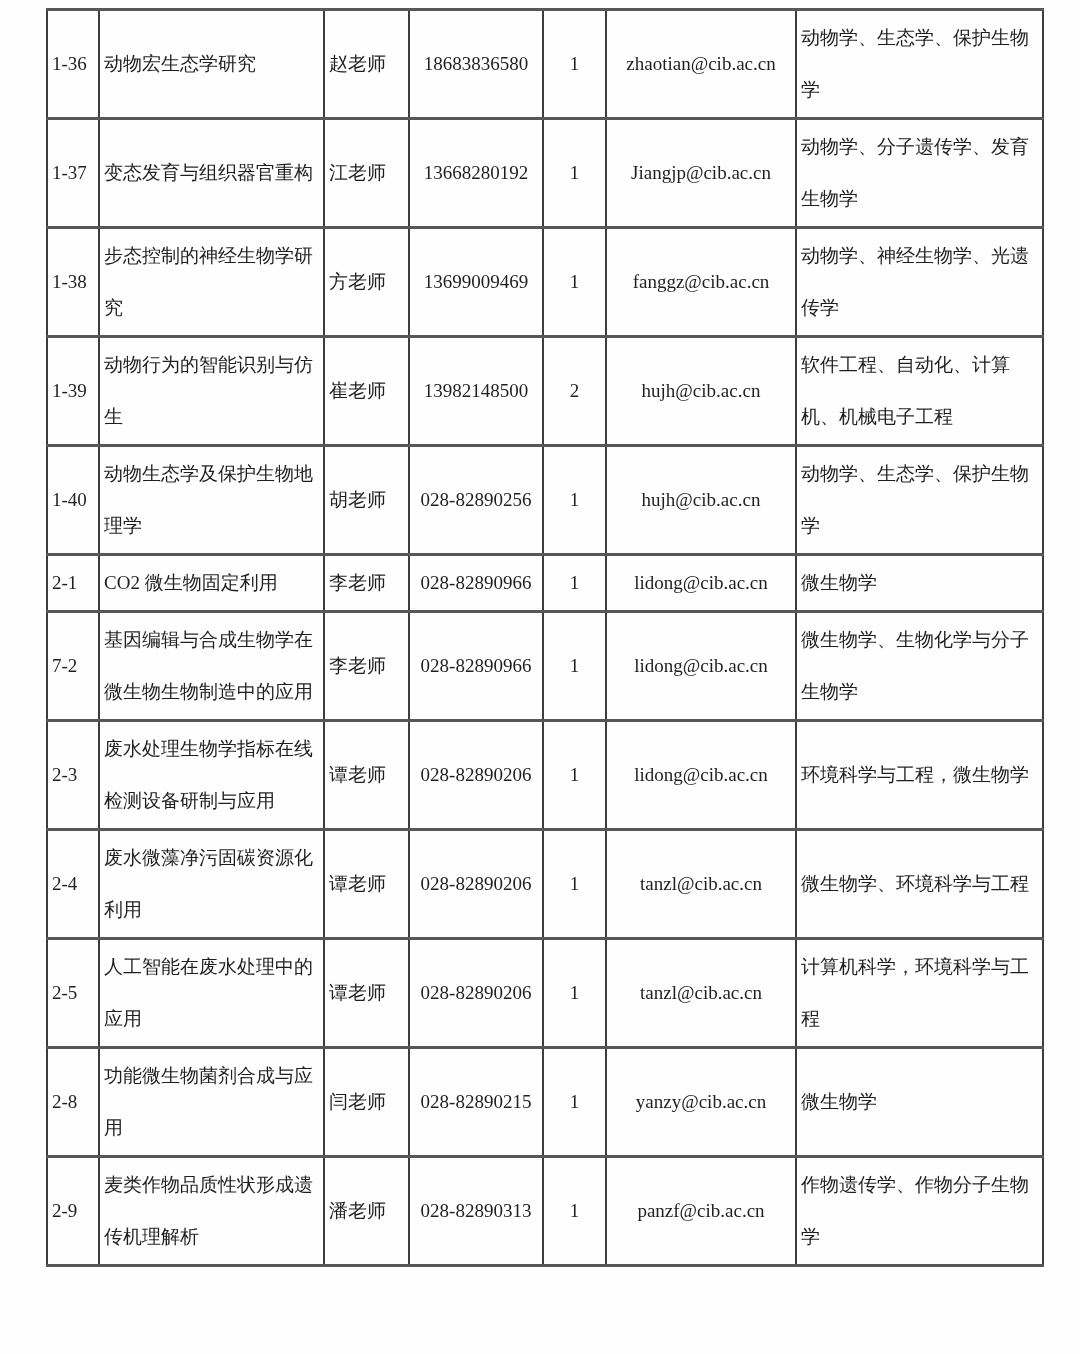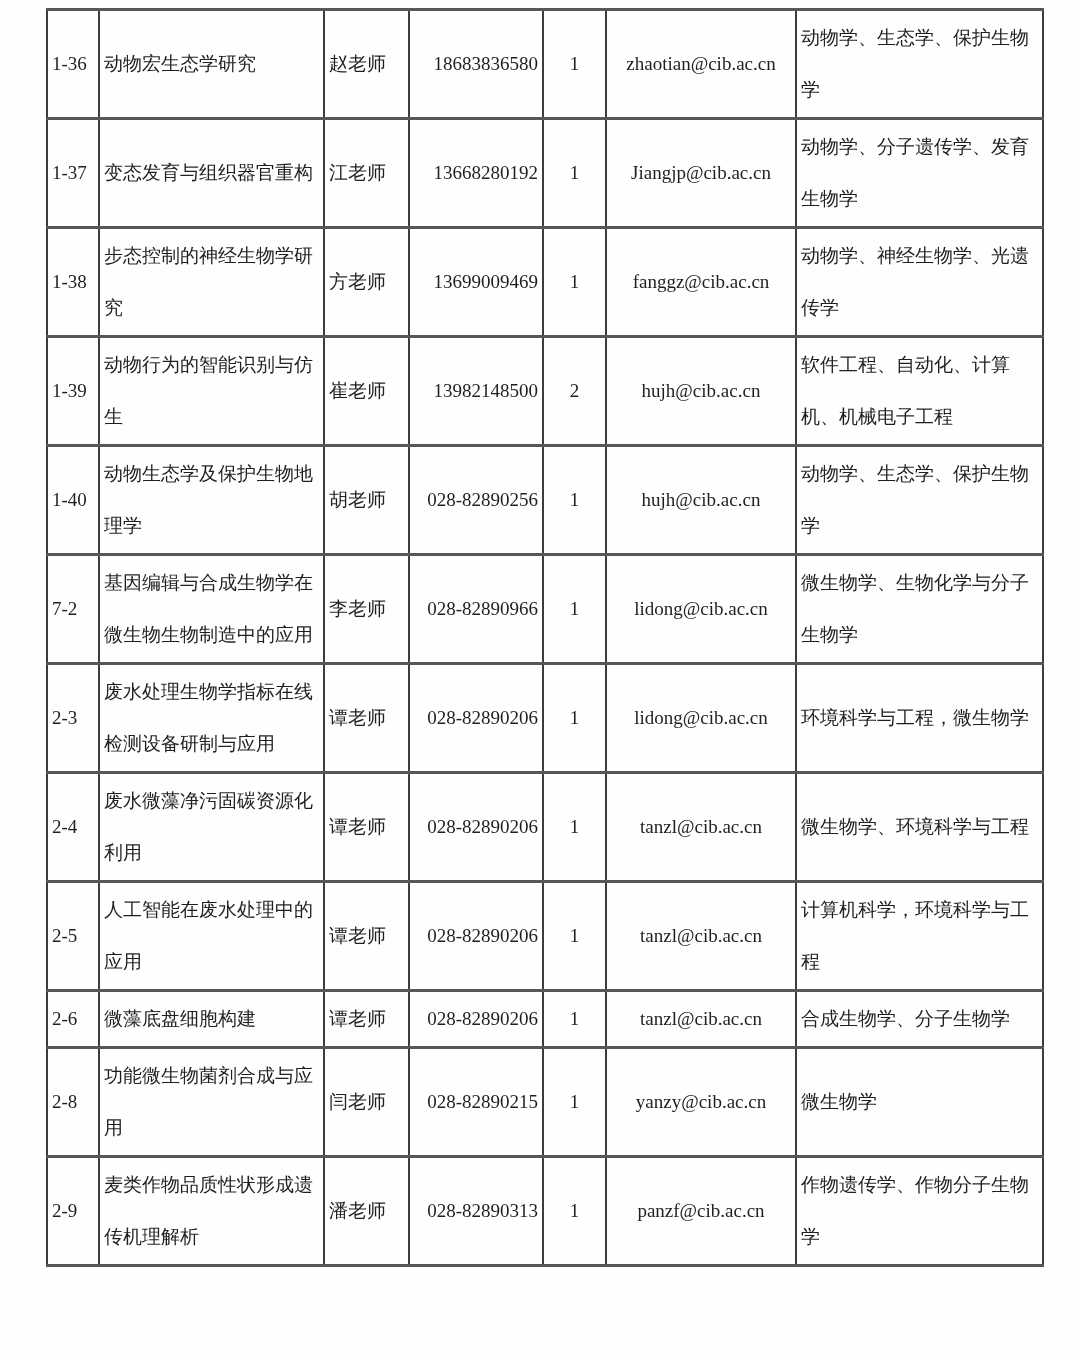--- a/index.html
+++ b/index.html
@@ -45,21 +45,21 @@
   col.w-title   { width: 225px; }
   col.w-teacher { width: 85px; }
   col.w-phone   { width: 134px; }
   col.w-count   { width: 63px; }
   col.w-email   { width: 190px; }
   col.w-fields  { width: 247px; }
 
   td.c-id      { padding-left: 2px; padding-right: 2px; }
   td.c-title   { text-align: left; padding-left: 8px; padding-right: 4px; }
   td.c-teacher { text-align: left; padding-left: 8px; padding-right: 2px; }
-  td.c-phone   { text-align: right; }
+  td.c-phone   { text-align: center; }
   td.c-count   { text-align: center; }
   td.c-email   { text-align: center; padding-left: 2px; padding-right: 2px; margin-left: 36px; }
   td.c-fields  { text-align: left; padding-left: 10px; padding-right: 4px; }
 </style>
 </head>
 <body>
 
 <div class="page">
   <table class="doc-table">
     <colgroup>
@@ -115,20 +115,29 @@
   <tr>
     <td class="c-id">1-40</td>
     <td class="c-title">动物生态学及保护生物地理学</td>
     <td class="c-teacher">胡老师</td>
     <td class="c-phone">028-82890256</td>
     <td class="c-count">1</td>
     <td class="c-email">hujh@cib.ac.cn</td>
     <td class="c-fields">动物学、生态学、保护生物学</td>
   </tr>
 
+  <tr>
+    <td class="c-id">2-1</td>
+    <td class="c-title">CO2 微生物固定利用</td>
+    <td class="c-teacher">李老师</td>
+    <td class="c-phone">028-82890966</td>
+    <td class="c-count">1</td>
+    <td class="c-email">lidong@cib.ac.cn</td>
+    <td class="c-fields">微生物学</td>
+  </tr>
 
   <tr>
     <td class="c-id">7-2</td>
     <td class="c-title">基因编辑与合成生物学在微生物生物制造中的应用</td>
     <td class="c-teacher">李老师</td>
     <td class="c-phone">028-82890966</td>
     <td class="c-count">1</td>
     <td class="c-email">lidong@cib.ac.cn</td>
     <td class="c-fields">微生物学、生物化学与分子生物学</td>
   </tr>
@@ -156,29 +165,20 @@
   <tr>
     <td class="c-id">2-5</td>
     <td class="c-title">人工智能在废水处理中的应用</td>
     <td class="c-teacher">谭老师</td>
     <td class="c-phone">028-82890206</td>
     <td class="c-count">1</td>
     <td class="c-email">tanzl@cib.ac.cn</td>
     <td class="c-fields">计算机科学，环境科学与工程</td>
   </tr>
 
-  <tr>
-    <td class="c-id">2-6</td>
-    <td class="c-title">微藻底盘细胞构建</td>
-    <td class="c-teacher">谭老师</td>
-    <td class="c-phone">028-82890206</td>
-    <td class="c-count">1</td>
-    <td class="c-email">tanzl@cib.ac.cn</td>
-    <td class="c-fields">合成生物学、分子生物学</td>
-  </tr>
 
 
   <tr>
     <td class="c-id">2-8</td>
     <td class="c-title">功能微生物菌剂合成与应用</td>
     <td class="c-teacher">闫老师</td>
     <td class="c-phone">028-82890215</td>
     <td class="c-count">1</td>
     <td class="c-email">yanzy@cib.ac.cn</td>
     <td class="c-fields">微生物学</td>

